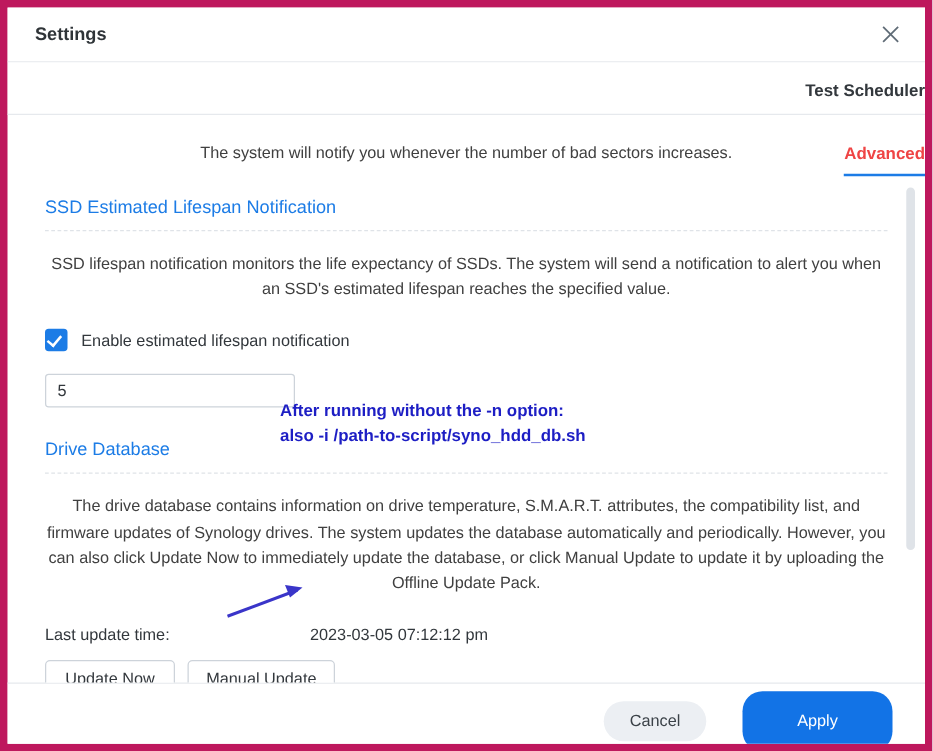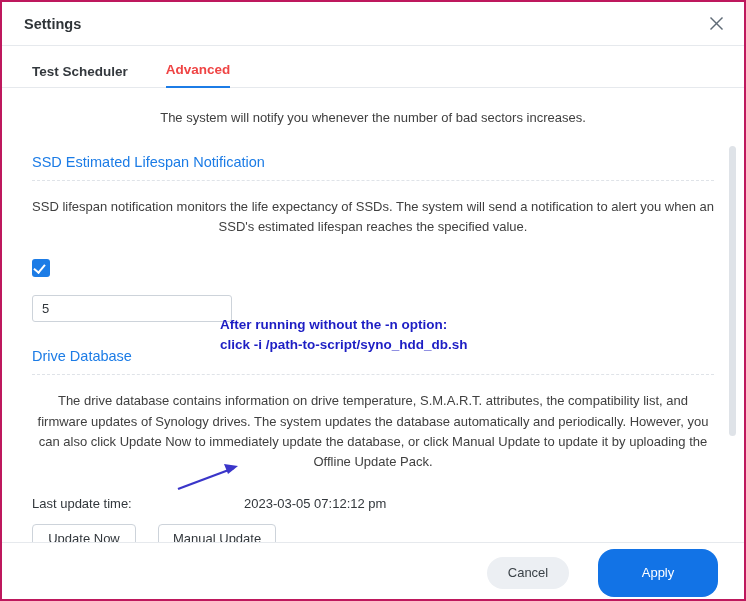--- a/index.html
+++ b/index.html
@@ -10,21 +10,21 @@
   body {
     font-family: "Liberation Sans", sans-serif;
     -webkit-font-smoothing: antialiased;
   }
   #dialog {
     position: relative;
     width: 746px;
     height: 601px;
     background: #ffffff;
     box-sizing: border-box;
-    border: 2px solid #be185d;
+    border: 6px solid #be185d;
     overflow: hidden;
   }
   .titlebar {
     height: 44px;
     box-sizing: border-box;
     border-bottom: 1px solid #e6e9ed;
     display: flex;
     align-items: center;
     padding: 0 14px 0 22px;
     background: #fff;
@@ -43,25 +43,26 @@
     justify-content: center;
     color: #5f6b76;
     cursor: pointer;
     border-radius: 3px;
   }
 
   .tabs {
     display: flex;
     align-items: flex-end;
     padding: 14px 0 0 30px;
-    gap: 38px;
+    gap: 26px;
     border-bottom: 1px solid #e6e9ed;
     height: 42px;
     box-sizing: border-box;
     background: #fff;
+    flex-direction: column;
   }
   .tab {
     font-size: 13.5px;
     font-weight: bold;
     color: #33383d;
     padding-bottom: 9px;
     cursor: pointer;
     position: relative;
     top: 1px;
   }
@@ -150,21 +151,21 @@
     color: #32373c;
     padding: 0 9px;
     box-sizing: border-box;
     font-family: "Liberation Sans", sans-serif;
     background: #fff;
     outline: none;
   }
 
   .btn-row {
     display: flex;
-    gap: 22px;
+    gap: 10px;
     margin-top: 13px;
   }
   .gbtn {
     min-width: 104px;
     height: 29px;
     border: 1px solid #cdd3da;
     background: #fff;
     border-radius: 4px;
     font-size: 13px;
     color: #32373c;
@@ -272,20 +273,21 @@
     <div class="scroll-inner">
 
       <p class="para">The system will notify you whenever the number of bad sectors increases.</p>
 
       <div class="section-head">SSD Estimated Lifespan Notification</div>
 
       <p class="para sec-gap">SSD lifespan notification monitors the life expectancy of SSDs. The system will send a notification to alert you when an SSD's estimated lifespan reaches the specified value.</p>
 
       <div class="checkrow">
         <div class="checkbox"></div>
+        <div class="label">Enable estimated lifespan notification</div>
       </div>
 
       <div class="field-row">
         <input class="text-input" type="text" value="5" style="">
       </div>
 
       <div class="section-head">Drive Database</div>
 
       <p class="para sec-gap">The drive database contains information on drive temperature, S.M.A.R.T. attributes, the compatibility list, and firmware updates of Synology drives. The system updates the database automatically and periodically. However, you can also click Update Now to immediately update the database, or click Manual Update to update it by uploading the Offline Update Pack.</p>
 
@@ -302,20 +304,20 @@
     </div>
     <div class="scrollbar"></div>
   </div>
 
   <div class="footer">
     <button class="cancel-btn">Cancel</button>
     <button class="apply-btn">Apply</button>
   </div>
 
   <div class="annot" id="annot-text"><span>After running without the -n option:</span>
-<span>click -i /path-to-script/syno_hdd_db.sh</span></div>
+<span>also -i /path-to-script/syno_hdd_db.sh</span></div>
 
   <svg class="arrow-layer">
     <line x1="176" y1="487" x2="232" y2="466" stroke="#3a35c9" stroke-width="2.4"></line>
     <polygon points="236,464 222,462 226,472" fill="#3a35c9"></polygon>
   </svg>
 
 </div>
 
 </body></html>

